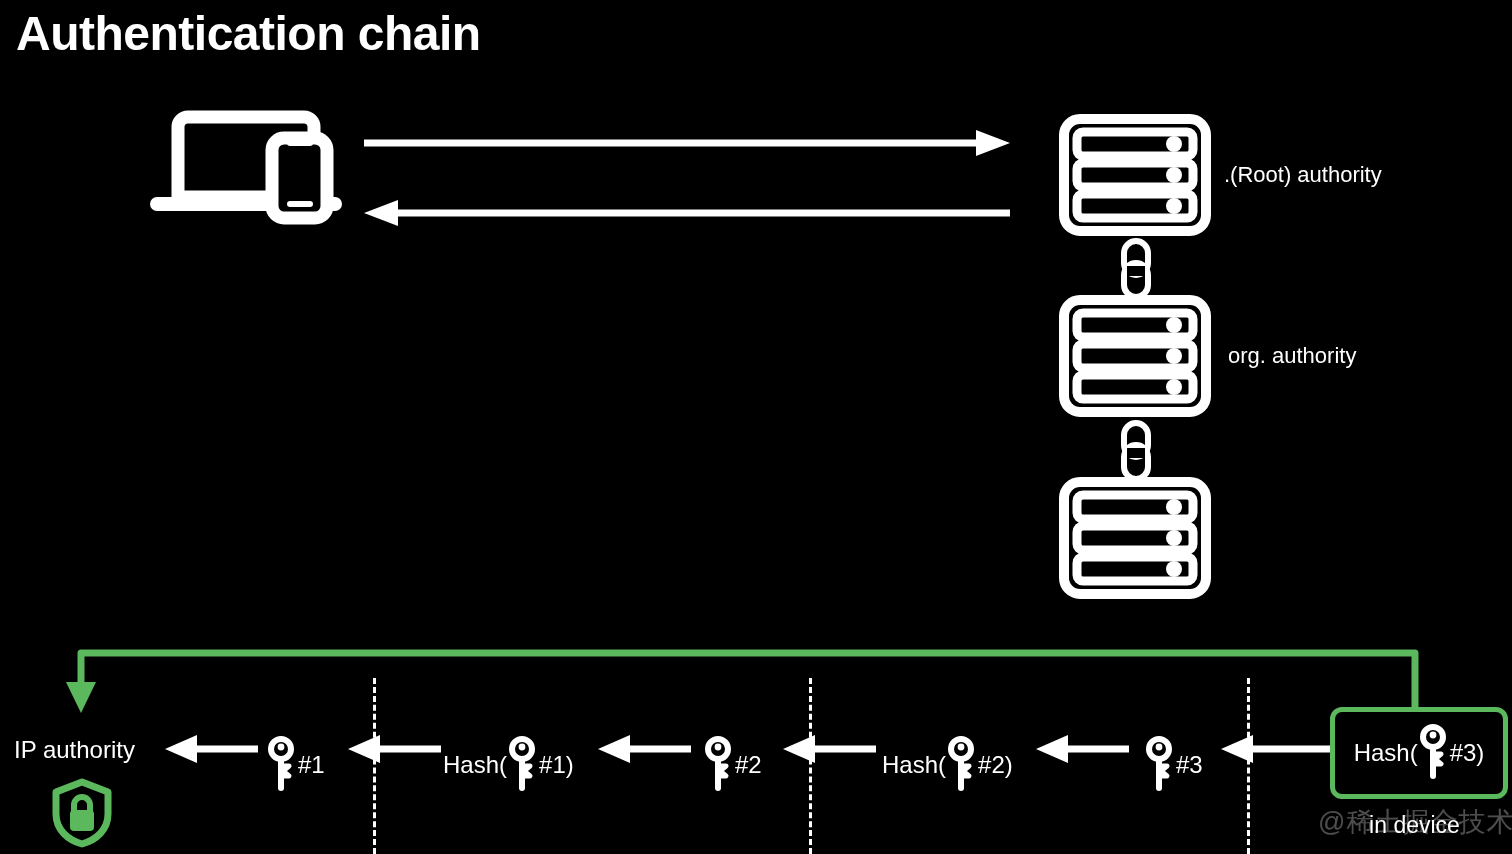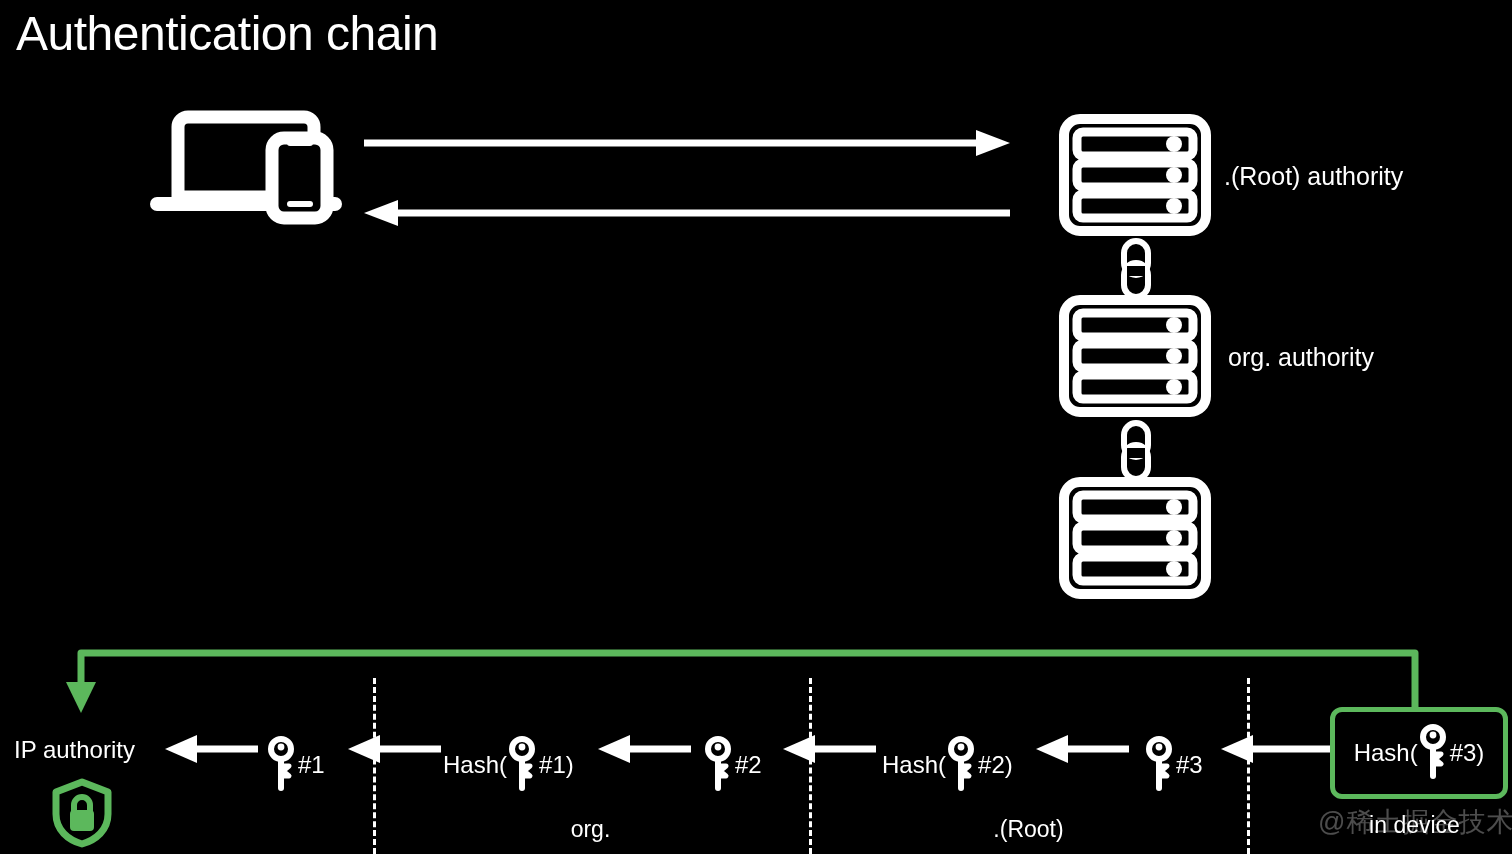--- a/index.html
+++ b/index.html
@@ -6,30 +6,30 @@
   body{
     width:1512px;height:854px;position:relative;overflow:hidden;
     font-family:"Liberation Sans","DejaVu Sans",sans-serif;
     color:#fff;background:#000;
   }
   .stage{position:absolute;inset:0;width:1512px;height:854px;}
 
   
   .title{
     position:absolute;left:16px;top:6px;
-    font-size:48px;font-weight:normal;letter-spacing:-0.5px;
+    font-size:48px;font-weight:bold;letter-spacing:-0.5px;
     color:#ffffff;white-space:nowrap;
   }
 
   
   .abs{position:absolute;}
 
   
   .srv-label{
-    position:absolute;font-size:25px;color:#fff;white-space:nowrap;
+    position:absolute;font-size:22px;color:#fff;white-space:nowrap;
   }
 
   
   .h-arrow{position:absolute;height:26px;}
 
   
   .chain-text{
     position:absolute;font-size:24px;color:#fff;white-space:nowrap;
     display:flex;align-items:center;gap:2px;
   }
@@ -279,19 +279,17 @@
           <circle cx="13" cy="13" r="10" fill="none" stroke="#ffffff" stroke-width="6"></circle>
           <circle cx="13" cy="11" r="3.4" fill="#ffffff"></circle>
           <path d="M13 23 V52" stroke="#ffffff" stroke-width="6" stroke-linecap="round"></path>
           <path d="M13 30 h8 l-6 5 l6 5 h-8" stroke="#ffffff" stroke-width="5" fill="none" stroke-linejoin="round"></path>
         </svg>
       </span>
       <span>#3)</span>
     </div>
   </div>
 
-  <div class="zone-label" style="left:473px;top:816px;width:235px;">org.</div>
-  <div class="zone-label" style="left:911px;top:816px;width:235px;">.(Root)</div>
   <div class="zone-label" style="left:1297px;top:812px;width:235px;">in device</div>
 
   <div class="watermark" style="left:1318px;top:804px;">@稀土掘金技术社区</div>
 
 </div>
 
 </body></html>

